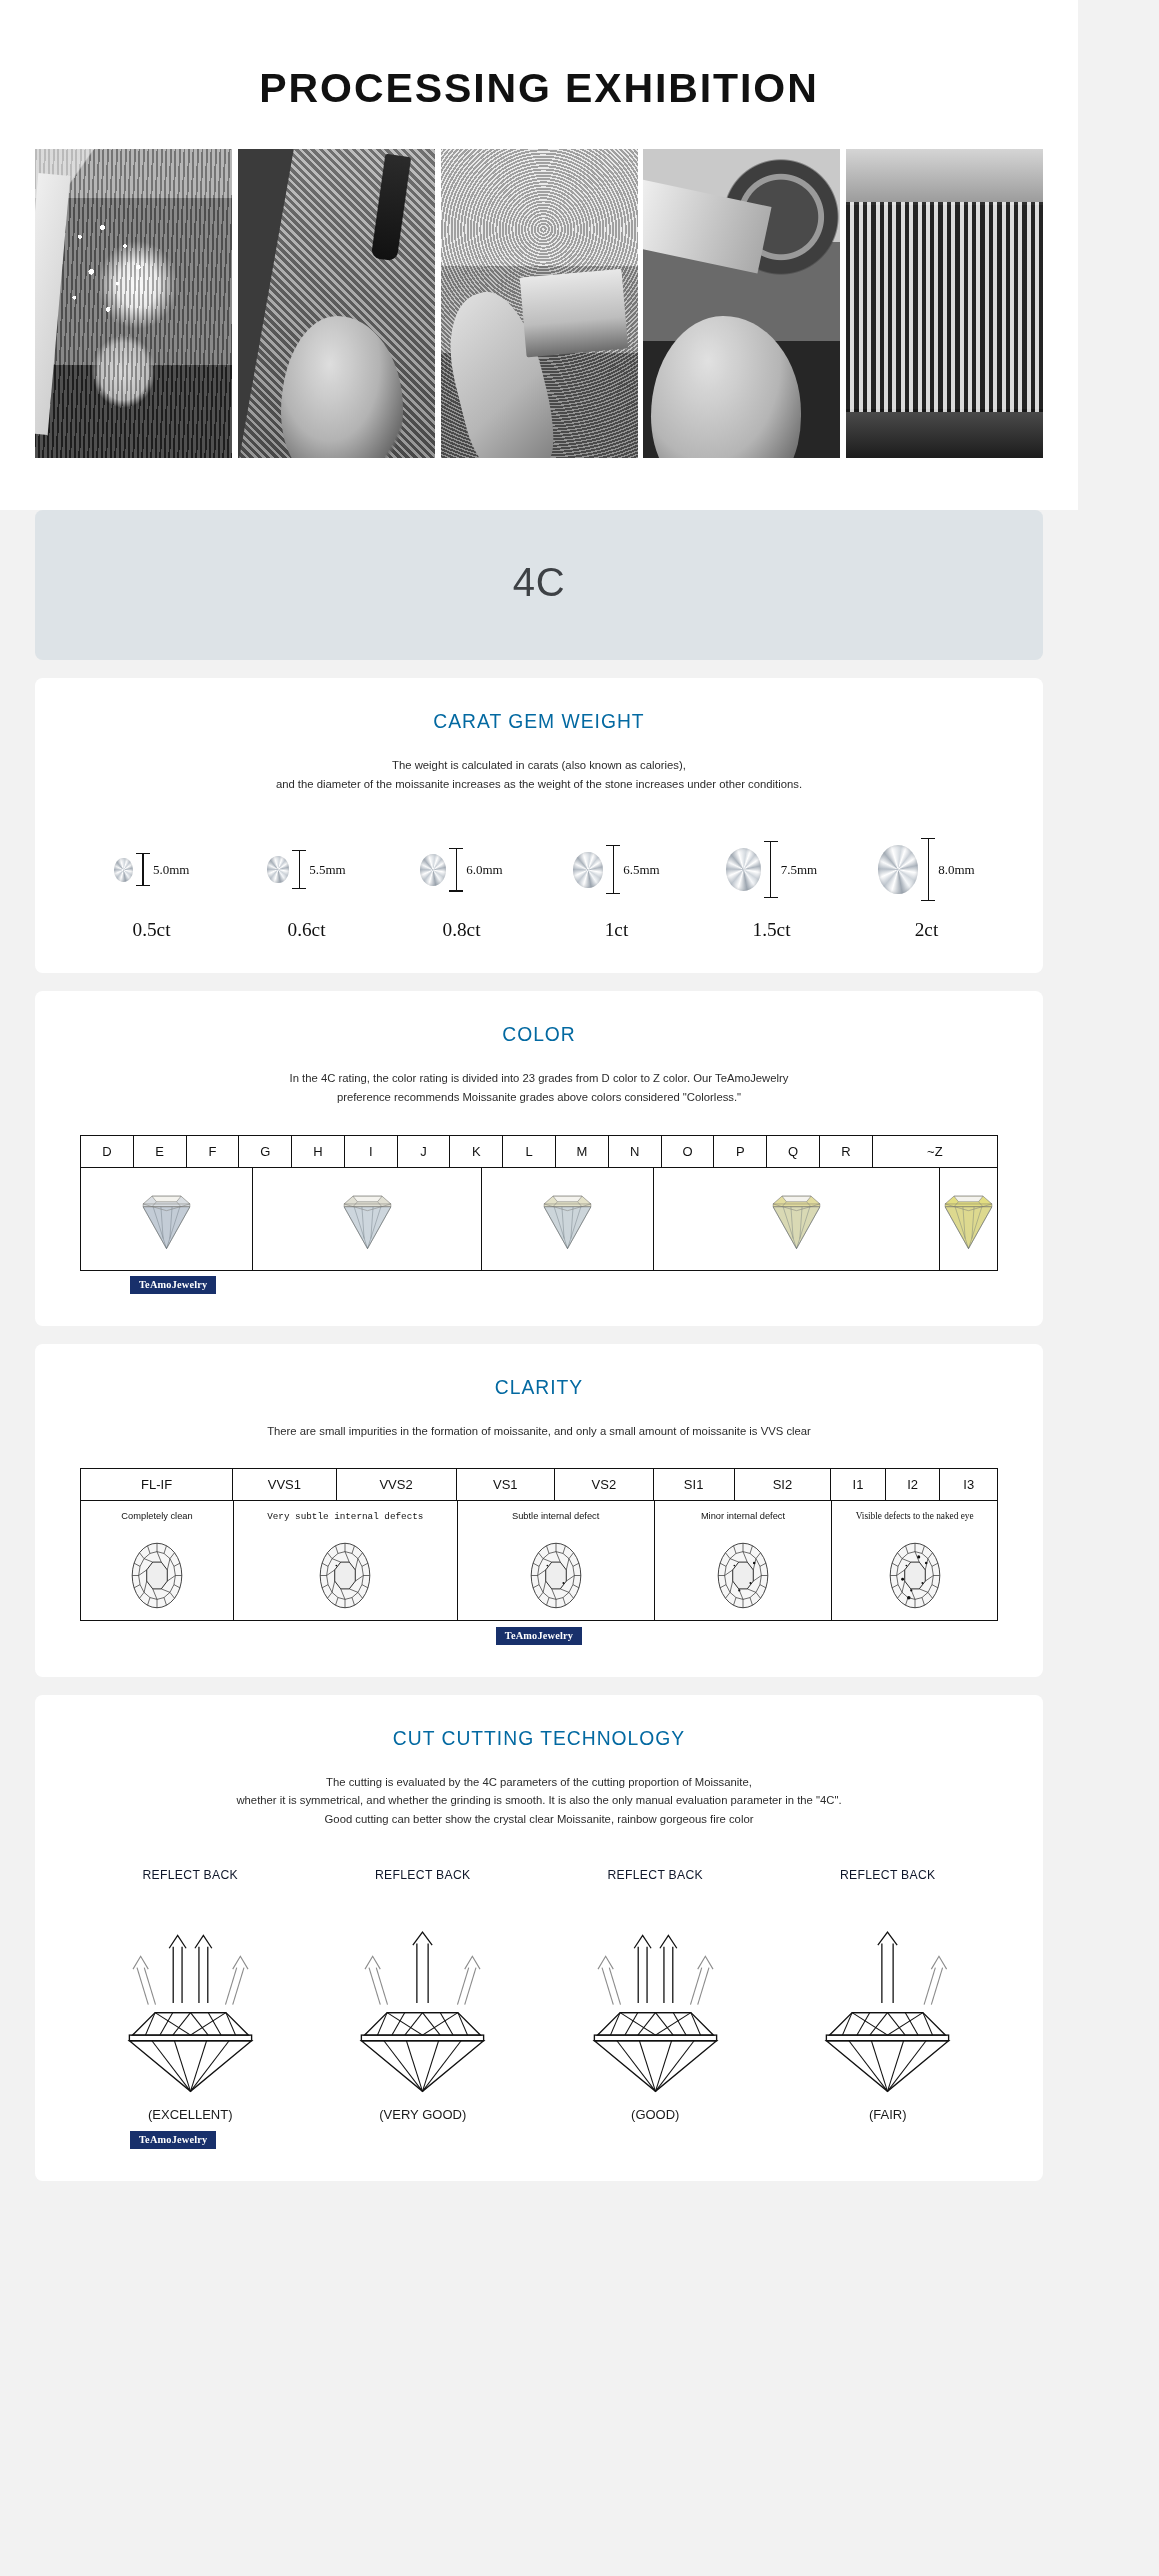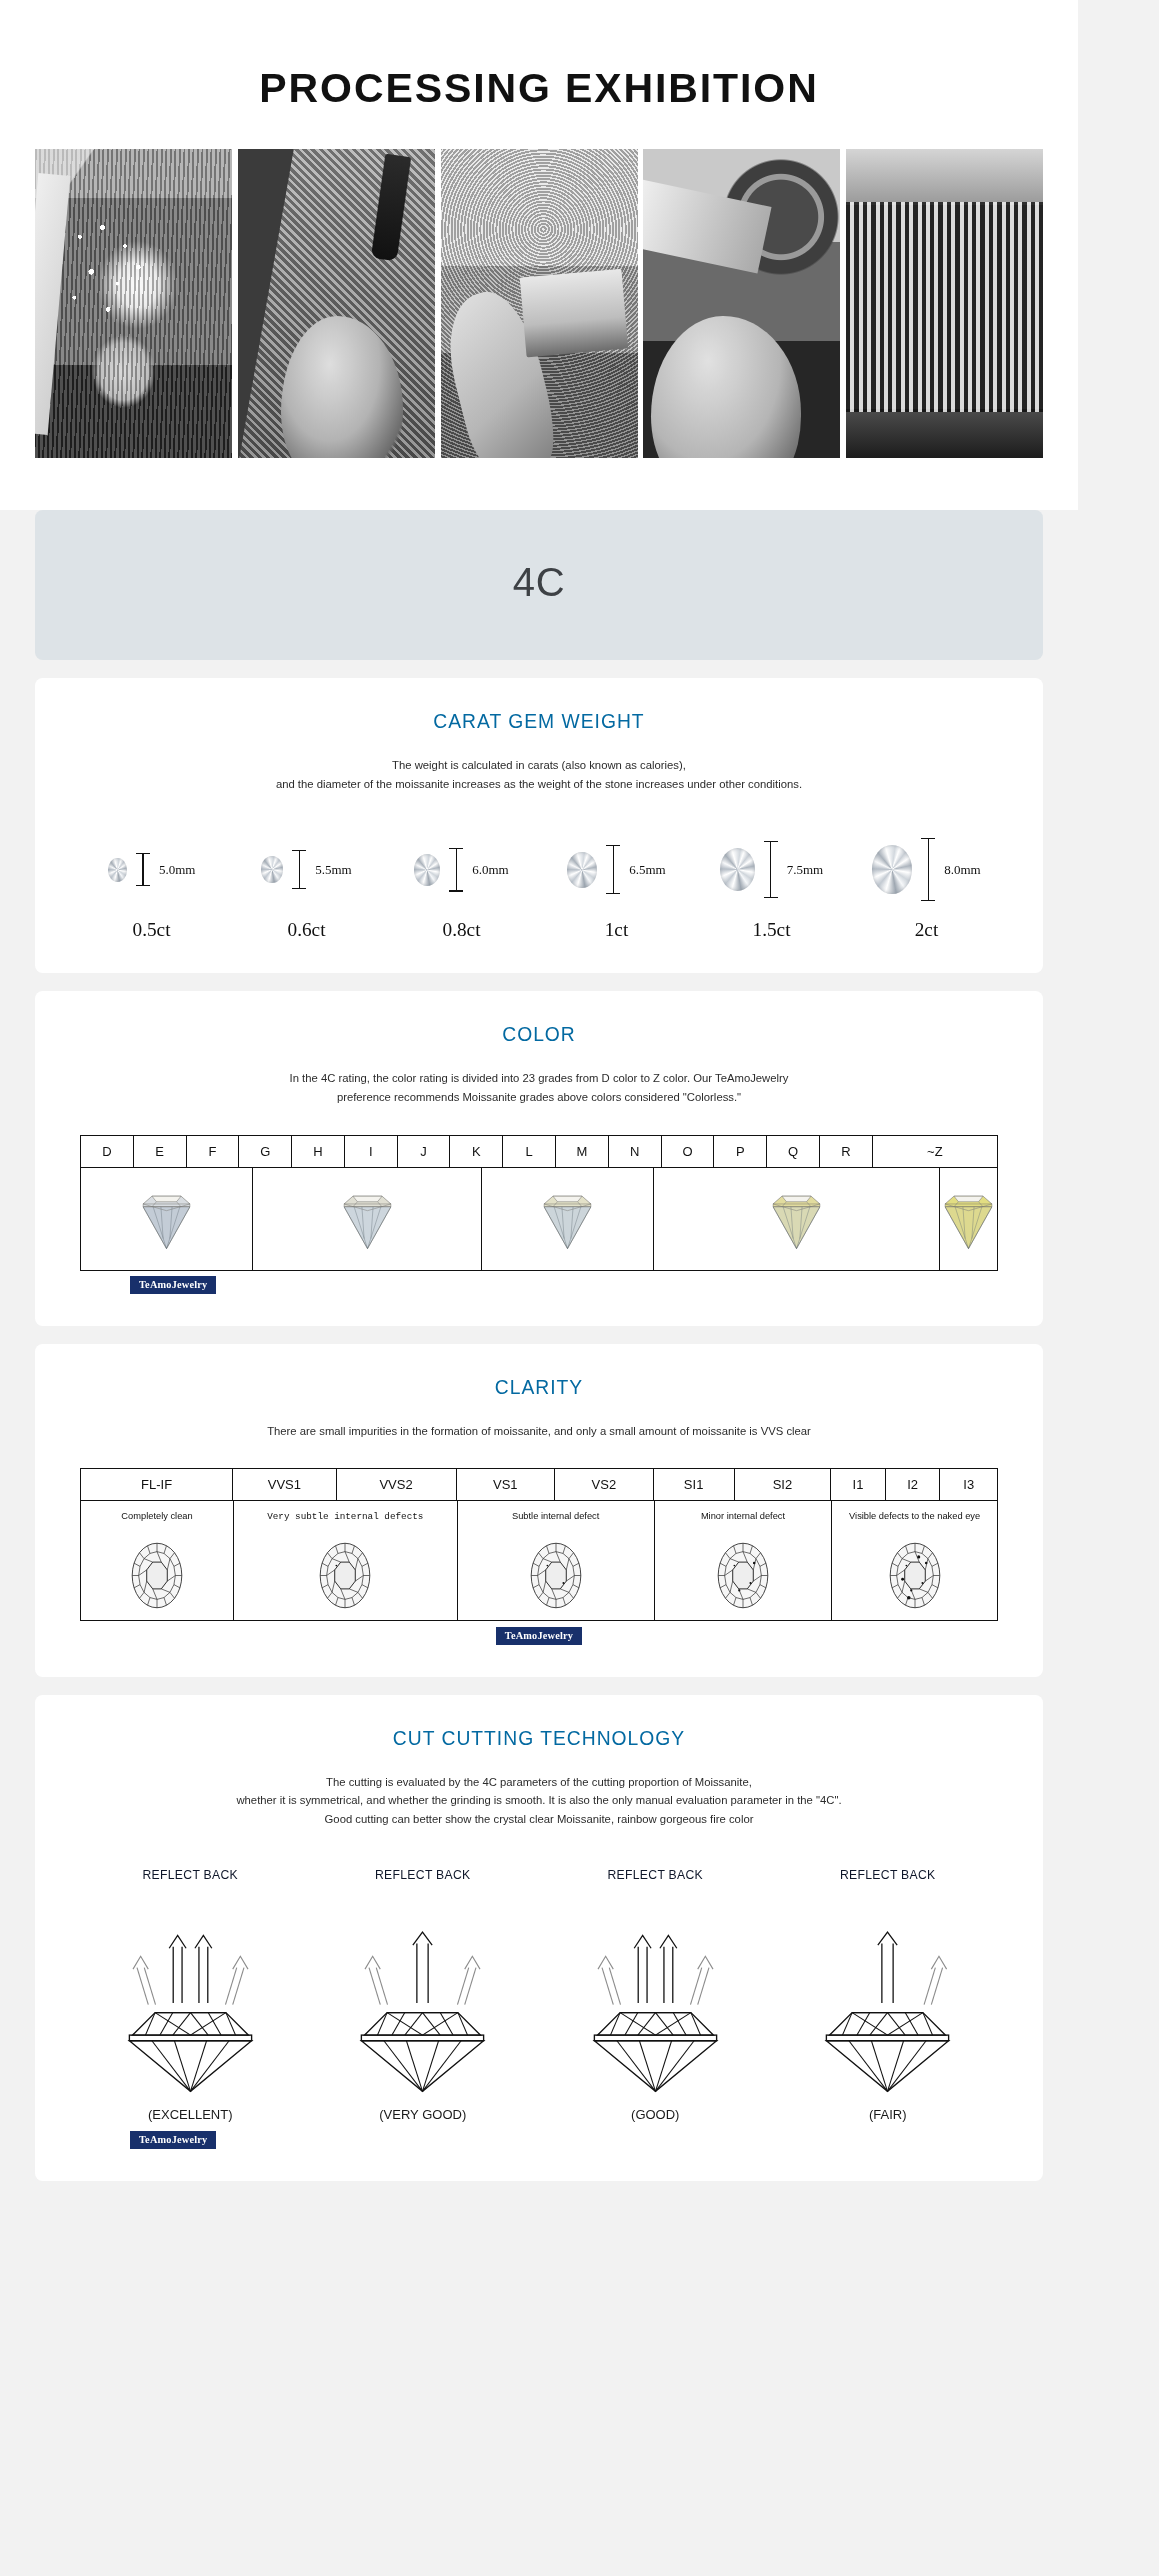--- a/index.html
+++ b/index.html
@@ -205,21 +205,21 @@
   .carat-item {
     flex: 1 1 0;
     display: flex;
     flex-direction: column;
     align-items: center;
   }
   .carat-top {
     display: flex;
     align-items: center;
     justify-content: center;
-    gap: 9px;
+    gap: 3px;
     height: 84px;
     width: 100%;
   }
   .gem-oval {
     border-radius: 50%;
     background:
       conic-gradient(from 20deg at 50% 50%,
         #ffffff 0deg, #c9cfd6 18deg, #ffffff 36deg, #aeb6bf 58deg,
         #ffffff 80deg, #cfd5db 104deg, #f6f8fa 126deg, #9ea7b1 150deg,
         #ffffff 176deg, #c3cad2 200deg, #ffffff 226deg, #b5bdc6 252deg,
@@ -315,21 +315,21 @@
   }
   .clarity-desc-row .dcell {
     display: flex;
     align-items: center;
     justify-content: center;
     border-right: 1.3px solid #111;
     font-size: 9.3px;
     color: #111;
     text-align: center;
   }
-  .clarity-desc-row .dcell:last-child { border-right: none; }
+  .clarity-desc-row .dcell:last-child { border-right: none; font-family: Liberation Serif, serif; }
   .clarity-gem-row {
     display: flex;
     border-left: 1.3px solid #111;
     border-right: 1.3px solid #111;
     border-bottom: 1.3px solid #111;
     height: 90px;
   }
   .clarity-gem-row .gcell {
     display: flex;
     align-items: center;

